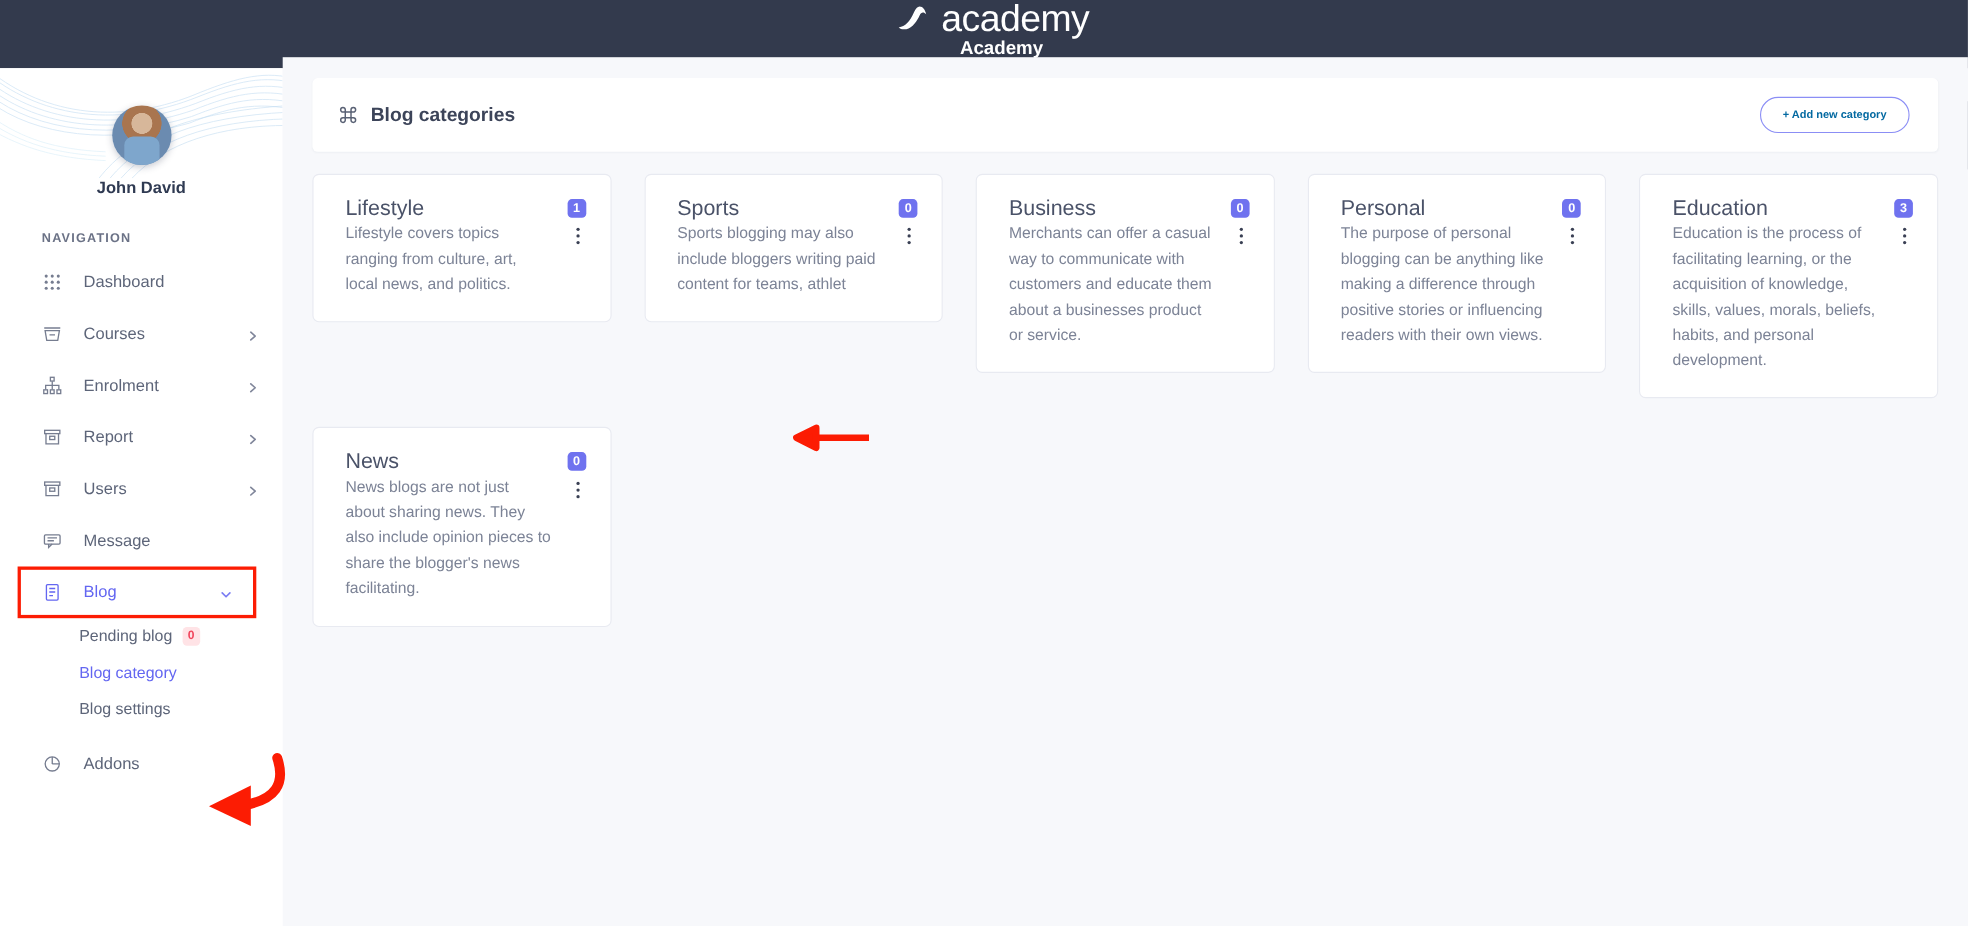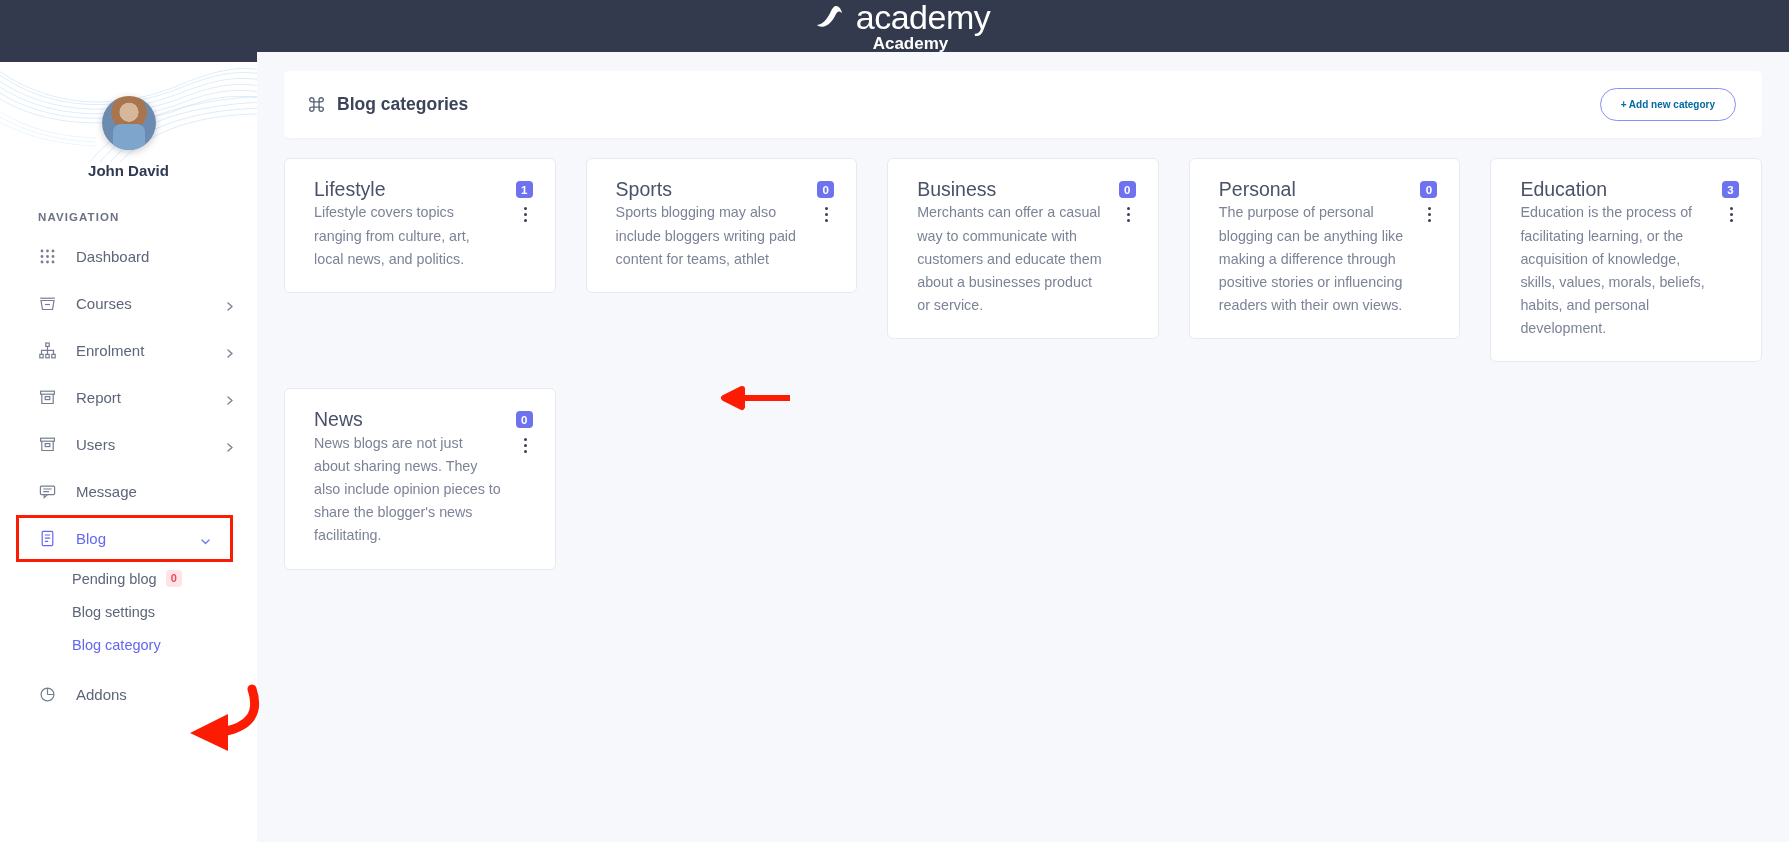--- a/index.html
+++ b/index.html
@@ -388,25 +388,25 @@
         <svg viewBox="0 0 11 11" width="11" height="11">
             <path d="M2 4 L5.5 7.5 L9 4" fill="none" stroke="#6366f1" stroke-width="1.5" stroke-linecap="round" stroke-linejoin="round"></path>
           </svg>
       </span>
     </div>
 
     <div class="sub-item">
       <span>Pending blog</span>
       <span class="pill-badge">0</span>
     </div>
+    <div class="sub-item active">
+      <span>Blog category</span>
+    </div>
     <div class="sub-item">
       <span>Blog settings</span>
-    </div>
-    <div class="sub-item active">
-      <span>Blog category</span>
     </div>
 
     <div class="nav-item" style="margin-top:10px">
       <span class="nav-ico">
         <svg viewBox="0 0 19 19" width="19" height="19" fill="none" stroke="#767d90" stroke-width="1.2">
           <circle cx="9.5" cy="9.5" r="6.4"></circle>
           <path d="M9.5 9.5 V3.1 M9.5 9.5 H15.9"></path>
         </svg>
       </span>
       <span class="nav-label">Addons</span>

